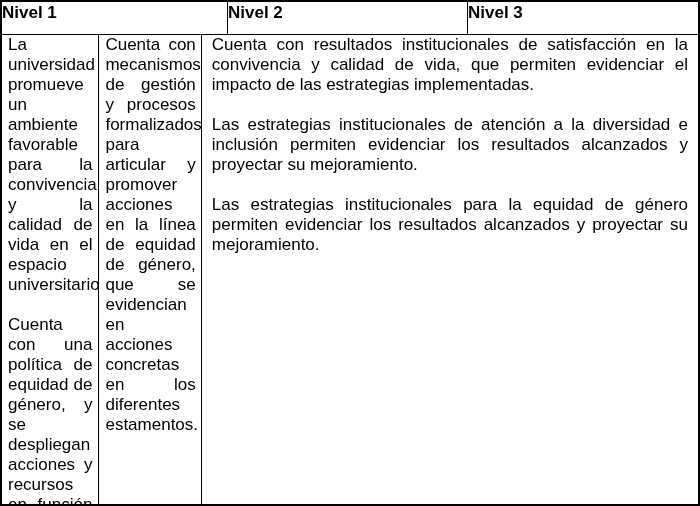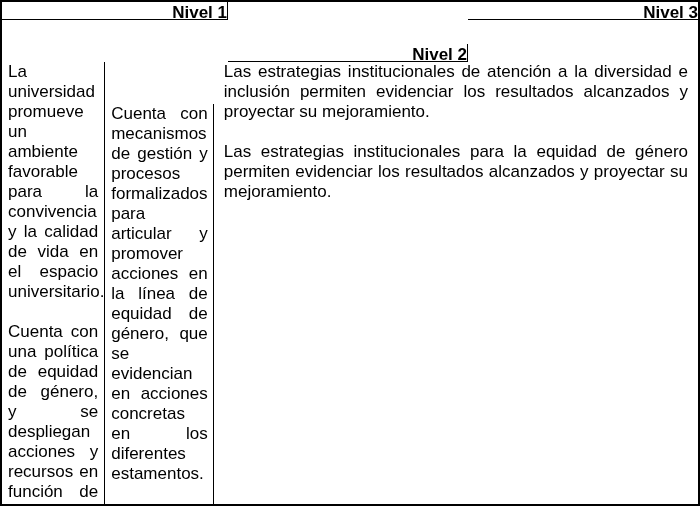--- a/index.html
+++ b/index.html
@@ -20,23 +20,23 @@
     overflow: hidden;
   }
   .header-row {
     display: flex;
     flex: 0 0 auto;
   }
   .header-cell {
     box-sizing: border-box;
     font-size: 17px;
     font-weight: bold;
-    text-align: right;
+    text-align: left;
     line-height: 21px;
-    height: 18px;
+    height: 33px;
     border-bottom: 1px solid #000000;
     overflow: hidden;
   }
   .body-row {
     display: flex;
     flex: 1 1 auto;
     align-items: stretch;
   }
   .body-cell {
     box-sizing: border-box;
@@ -46,21 +46,21 @@
     overflow: hidden;
   }
   .body-cell p {
     margin: 0 0 20px 0;
   }
   .body-cell p:last-child {
     margin-bottom: 0;
   }
   
   .col-1 { width: 226px; border-right: 1px solid #000000; }
-  .col-2 { width: 240px; border-right: 1px solid #000000; margin-top: 42px; }
+  .col-2 { width: 240px; border-right: 1px solid #000000; }
   .col-3 { flex: 1 1 auto; }
   .body-cell.col-1 { padding: 0 6px 0 6px; }   
   .body-cell.col-2 { padding: 0 5px 0 6px; }   
   .body-cell.col-3 { padding: 0 10px 0 10px; } 
 </style>
 </head>
 <body>
 
 <div class="rubric-table">
 
@@ -77,18 +77,19 @@
       <p>Cuenta con una política de equidad de género, y se despliegan acciones y recursos en función de ella.</p>
 
     </div>
 
     <div class="body-cell col-2">
       <p>Cuenta con mecanismos de gestión y procesos formalizados para articular y promover acciones en la línea de equidad de género, que se evidencian en acciones concretas en los diferentes estamentos.</p>
 
     </div>
 
     <div class="body-cell col-3">
+      <p>Cuenta con resultados institucionales de satisfacción en la convivencia y calidad de vida, que permiten evidenciar el impacto de las estrategias implementadas.</p>
       <p>Las estrategias institucionales de atención a la diversidad e inclusión permiten evidenciar los resultados alcanzados y proyectar su mejoramiento.</p>
       <p>Las estrategias institucionales para la equidad de género permiten evidenciar los resultados alcanzados y proyectar su mejoramiento.</p>
     </div>
 
   </div>
 </div>
 
 </body></html>

